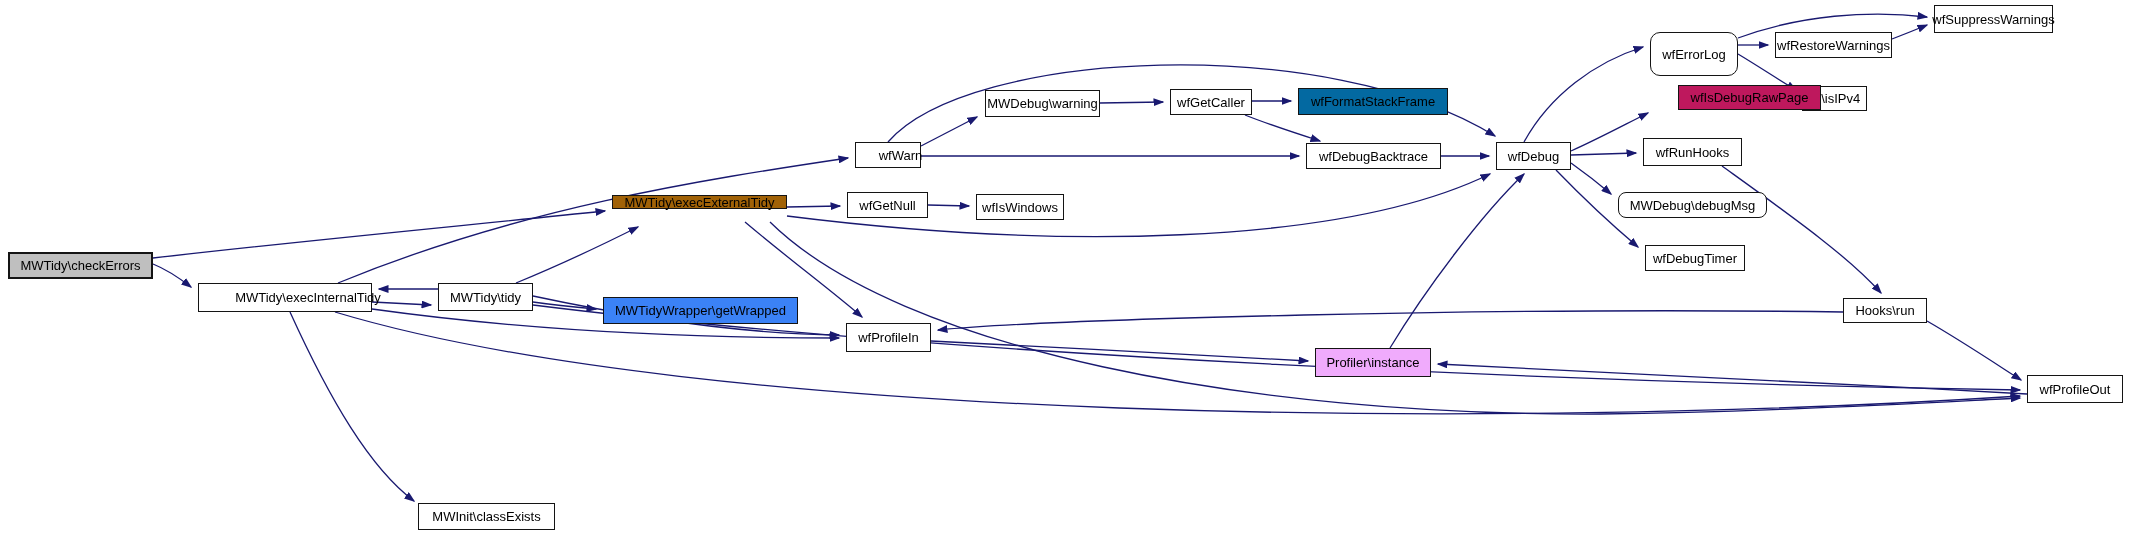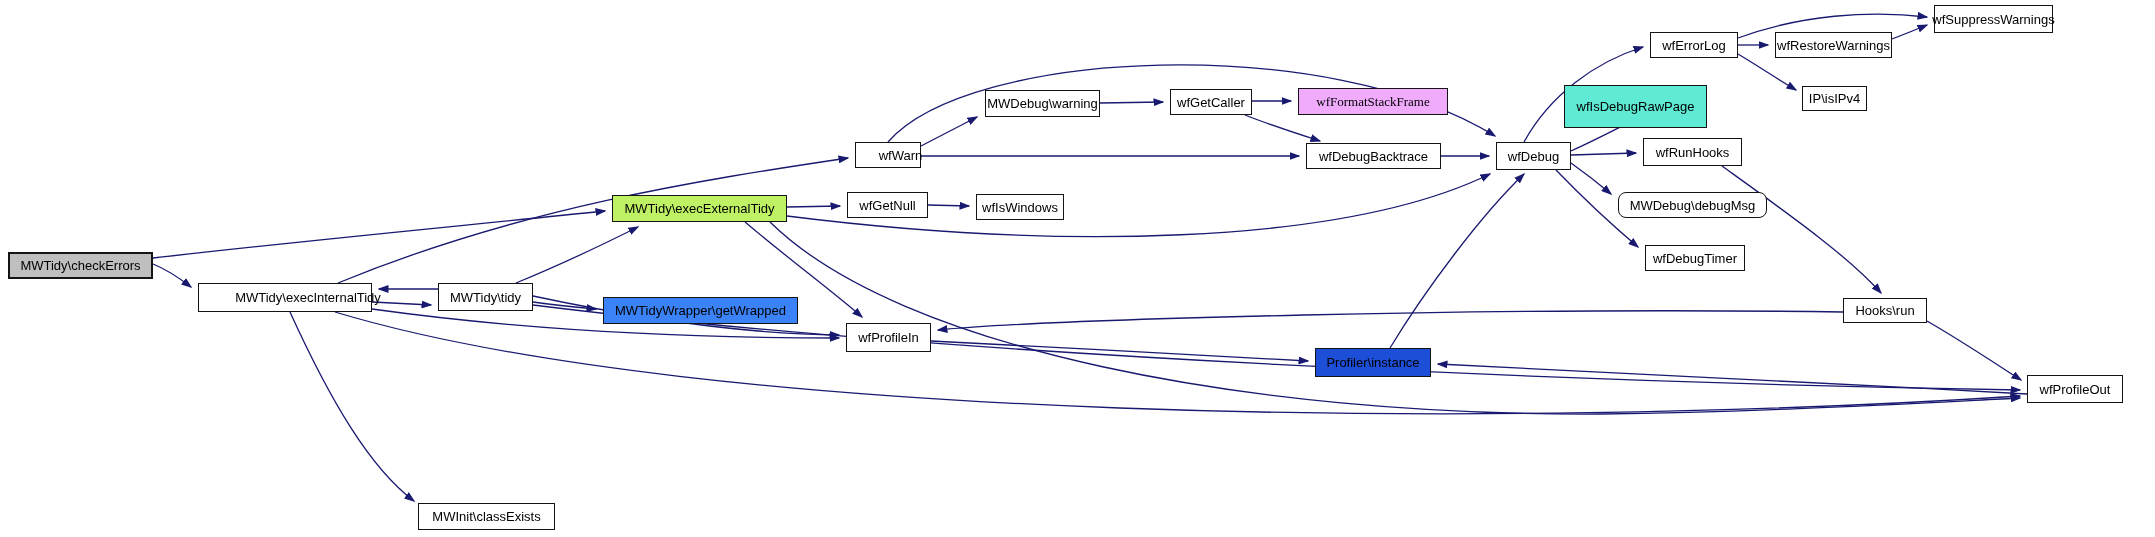--- a/index.html
+++ b/index.html
@@ -97,78 +97,78 @@
     </div>
     <div class="graph-node" style="left: 198px; top: 283px; width: 174px; height: 29px; background: rgb(255, 255, 255); border-color: rgb(20, 20, 20); padding-left: 46px;">
       <span>MWTidy\execInternalTidy</span>
     </div>
     <div class="graph-node" style="left: 438px; top: 283px; width: 95px; height: 28px; background: rgb(255, 255, 255); border-color: rgb(20, 20, 20);">
       <span>MWTidy\tidy</span>
     </div>
     <div class="graph-node" style="left: 603px; top: 297px; width: 195px; height: 27px; background: #3b82f6; border-color: rgb(20, 20, 20);">
       <span>MWTidyWrapper\getWrapped</span>
     </div>
-    <div class="graph-node" style="left: 612px; top: 195px; width: 175px; height: 27px; background: #bef264; border-color: rgb(20, 20, 20);">
+    <div class="graph-node" style="left: 612px; top: 195px; width: 175px; height: 14px; background: #a16207; border-color: rgb(20, 20, 20);">
       <span>MWTidy\execExternalTidy</span>
     </div>
     <div class="graph-node" style="left: 855px; top: 142px; width: 66px; height: 26px; background: rgb(255, 255, 255); border-color: rgb(20, 20, 20); padding-left: 25px;">
       <span>wfWarn</span>
     </div>
     <div class="graph-node" style="left: 847px; top: 192px; width: 81px; height: 26px; background: rgb(255, 255, 255); border-color: rgb(20, 20, 20);">
       <span>wfGetNull</span>
     </div>
     <div class="graph-node" style="left: 976px; top: 194px; width: 88px; height: 26px; background: rgb(255, 255, 255); border-color: rgb(20, 20, 20);">
       <span>wfIsWindows</span>
     </div>
     <div class="graph-node" style="left: 985px; top: 90px; width: 115px; height: 27px; background: rgb(255, 255, 255); border-color: rgb(20, 20, 20);">
       <span>MWDebug\warning</span>
     </div>
     <div class="graph-node" style="left: 1170px; top: 89px; width: 82px; height: 26px; background: rgb(255, 255, 255); border-color: rgb(20, 20, 20);">
       <span>wfGetCaller</span>
     </div>
-    <div class="graph-node" style="left: 1298px; top: 88px; width: 150px; height: 27px; background: #f0abfc; border-color: rgb(20, 20, 20); font-family: Liberation Serif, serif;">
+    <div class="graph-node" style="left: 1298px; top: 88px; width: 150px; height: 27px; background: #0369a1; border-color: rgb(20, 20, 20);">
       <span>wfFormatStackFrame</span>
     </div>
     <div class="graph-node" style="left: 1306px; top: 143px; width: 135px; height: 26px; background: rgb(255, 255, 255); border-color: rgb(20, 20, 20);">
       <span>wfDebugBacktrace</span>
     </div>
     <div class="graph-node" style="left: 1496px; top: 142px; width: 75px; height: 28px; background: rgb(255, 255, 255); border-color: rgb(20, 20, 20);">
       <span>wfDebug</span>
     </div>
-    <div class="graph-node" style="left: 1650px; top: 32px; width: 88px; height: 26px; background: rgb(255, 255, 255); border-color: rgb(20, 20, 20);">
+    <div class="graph-node" style="left: 1650px; top: 32px; width: 88px; height: 44px; background: rgb(255, 255, 255); border-color: rgb(20, 20, 20); border-radius: 10px;">
       <span>wfErrorLog</span>
     </div>
     <div class="graph-node" style="left: 1775px; top: 32px; width: 117px; height: 26px; background: rgb(255, 255, 255); border-color: rgb(20, 20, 20);">
       <span>wfRestoreWarnings</span>
     </div>
     <div class="graph-node" style="left: 1934px; top: 5px; width: 119px; height: 28px; background: rgb(255, 255, 255); border-color: rgb(20, 20, 20);">
       <span>wfSuppressWarnings</span>
     </div>
     <div class="graph-node" style="left: 1802px; top: 86px; width: 65px; height: 25px; background: rgb(255, 255, 255); border-color: rgb(20, 20, 20);">
       <span>IP\isIPv4</span>
     </div>
-    <div class="graph-node" style="left: 1564px; top: 85px; width: 143px; height: 43px; background: #5eead4; border-color: rgb(20, 20, 20);">
+    <div class="graph-node" style="left: 1678px; top: 85px; width: 143px; height: 25px; background: #be185d; border-color: rgb(20, 20, 20);">
       <span>wfIsDebugRawPage</span>
     </div>
     <div class="graph-node" style="left: 1643px; top: 138px; width: 99px; height: 28px; background: rgb(255, 255, 255); border-color: rgb(20, 20, 20);">
       <span>wfRunHooks</span>
     </div>
     <div class="graph-node" style="left: 1618px; top: 192px; width: 149px; height: 26px; background: rgb(255, 255, 255); border-color: rgb(20, 20, 20); border-radius: 8px;">
       <span>MWDebug\debugMsg</span>
     </div>
     <div class="graph-node" style="left: 1645px; top: 245px; width: 100px; height: 26px; background: rgb(255, 255, 255); border-color: rgb(20, 20, 20);">
       <span>wfDebugTimer</span>
     </div>
     <div class="graph-node" style="left: 1843px; top: 298px; width: 84px; height: 25px; background: rgb(255, 255, 255); border-color: rgb(20, 20, 20);">
       <span>Hooks\run</span>
     </div>
     <div class="graph-node" style="left: 2027px; top: 375px; width: 96px; height: 28px; background: rgb(255, 255, 255); border-color: rgb(20, 20, 20);">
       <span>wfProfileOut</span>
     </div>
-    <div class="graph-node" style="left: 1315px; top: 348px; width: 116px; height: 29px; background: #1d4ed8; border-color: rgb(20, 20, 20);">
+    <div class="graph-node" style="left: 1315px; top: 348px; width: 116px; height: 29px; background: #f0abfc; border-color: rgb(20, 20, 20);">
       <span>Profiler\instance</span>
     </div>
     <div class="graph-node" style="left: 846px; top: 323px; width: 85px; height: 29px; background: rgb(255, 255, 255); border-color: rgb(20, 20, 20);">
       <span>wfProfileIn</span>
     </div>
     <div class="graph-node" style="left: 418px; top: 503px; width: 137px; height: 27px; background: rgb(255, 255, 255); border-color: rgb(20, 20, 20);">
       <span>MWInit\classExists</span>
     </div>
   </div>
 

